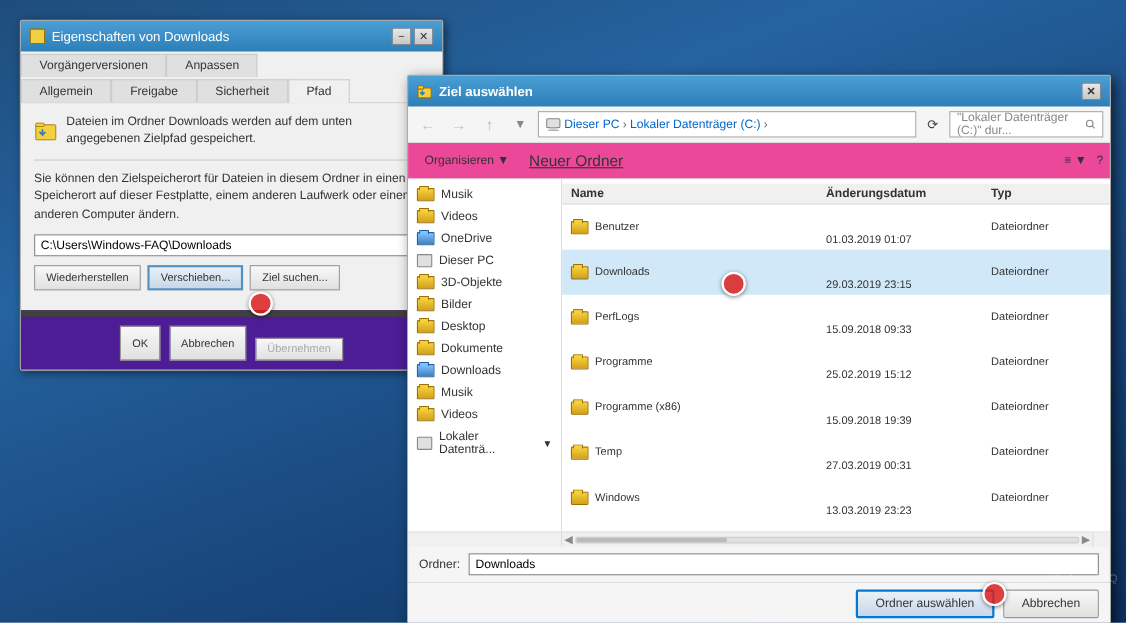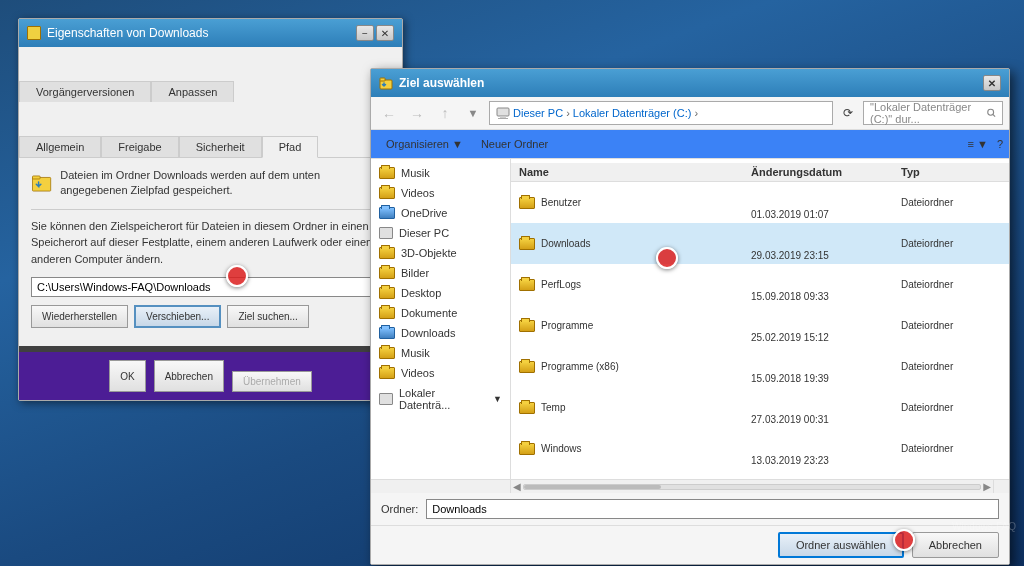--- a/index.html
+++ b/index.html
@@ -80,21 +80,20 @@
 
     .dialog-tabs {
       background: #f0f0f0;
       border-bottom: 1px solid #ccc;
       display: flex;
       flex-direction: column;
     }
 
     .tabs-row1, .tabs-row2 {
       display: flex;
-      margin-top: 32px;
     }
 
     .tab {
       padding: 4px 16px;
       font-size: 11px;
       border: 1px solid #ccc;
       border-bottom: none;
       background: #e0e0e0;
       cursor: pointer;
       color: #333;
@@ -263,21 +262,21 @@
       border: 1px solid #aaa;
       display: flex;
       align-items: center;
       padding: 0 6px;
       font-size: 11px;
       color: #888;
       gap: 4px;
     }
 
     .target-secondary-toolbar {
-      background: #3b82f6;
+      background: #ec4899;
       padding: 4px 6px;
       display: flex;
       align-items: center;
       justify-content: space-between;
       border-bottom: 1px solid #ddd;
     }
 
     .organize-btn {
       display: flex;
       align-items: center;
@@ -291,22 +290,23 @@
     }
 
     .new-folder-btn {
       display: flex;
       align-items: center;
       gap: 3px;
       padding: 3px 8px;
       background: transparent;
       border: 1px solid transparent;
       cursor: pointer;
-      font-size: 11px;
-      color: #333;
+      font-size: 14px;
+      color: #333;
+      text-decoration: underline;
     }
 
     .view-btn {
       display: flex;
       align-items: center;
       gap: 3px;
       font-size: 11px;
       color: #333;
     }
 

